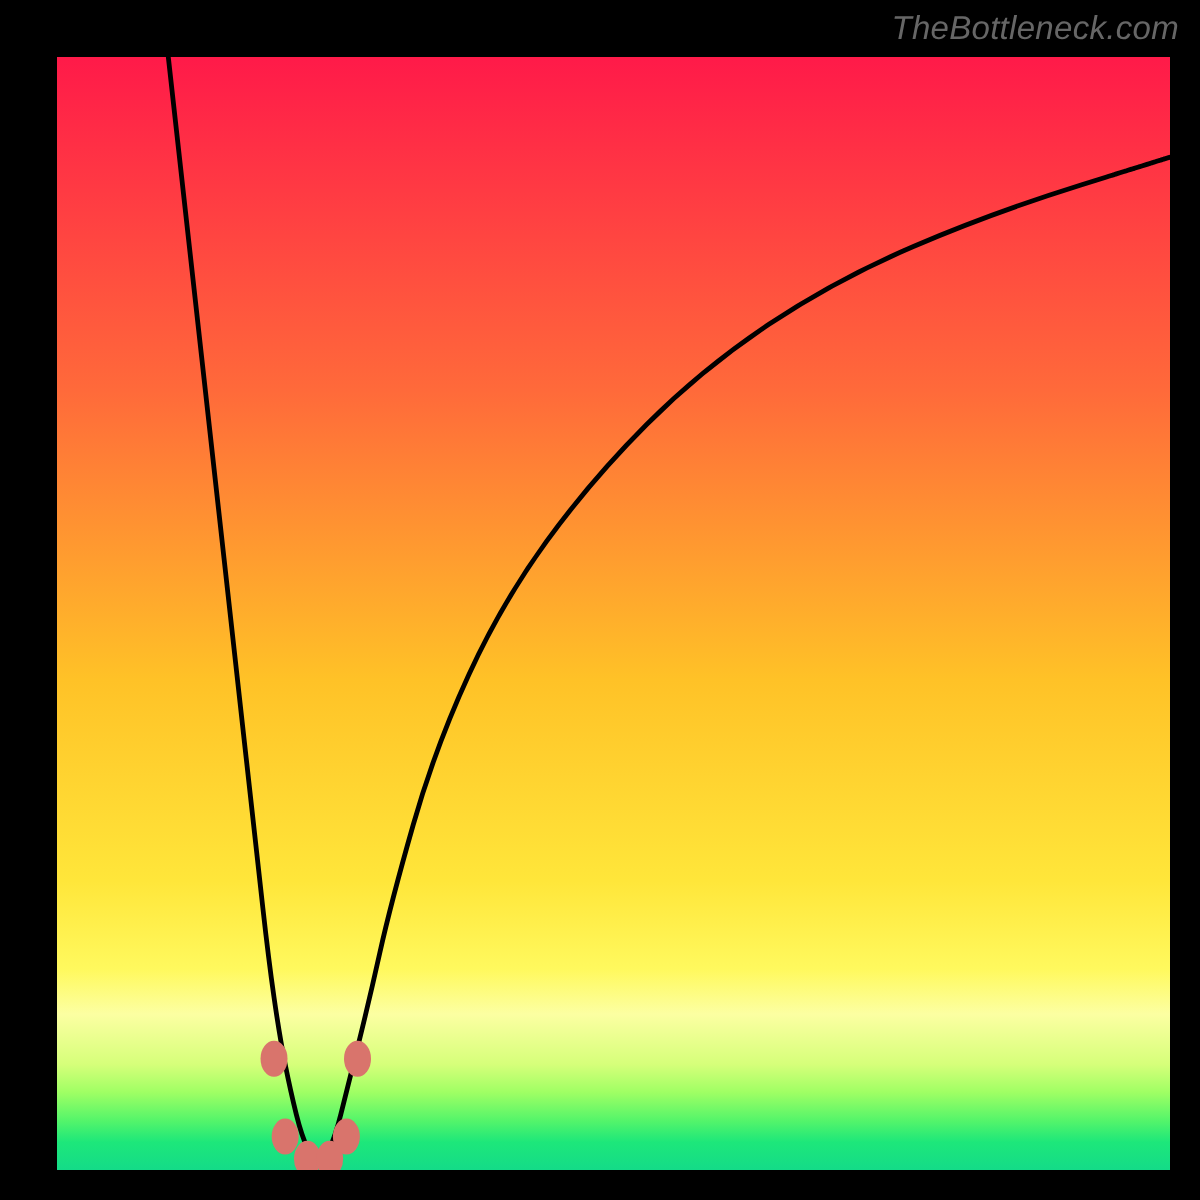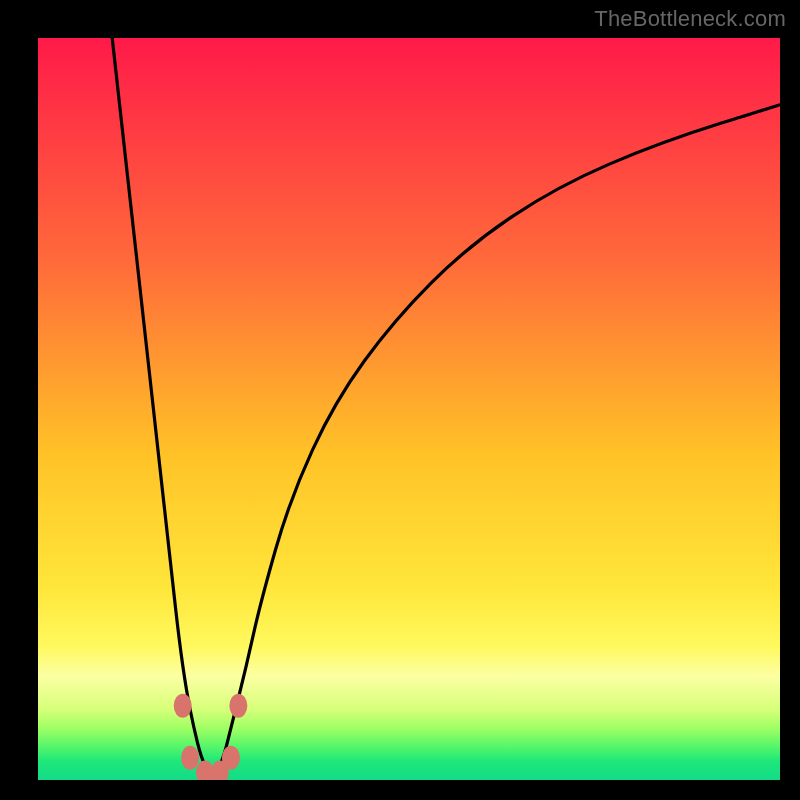--- a/index.html
+++ b/index.html
@@ -34,20 +34,21 @@
     width: 100%;
     height: 100%;
   }
   .watermark {
     position: absolute;
     top: 6px;
     right: 14px;
     color: #666;
     font-size: 22px;
     letter-spacing: 0.2px;
+    font-style: italic;
   }
   svg.curve {
     position: absolute;
     left: 0;
     top: 0;
     width: 100%;
     height: 100%;
   }
   .marker {
     fill: #d9746c;

